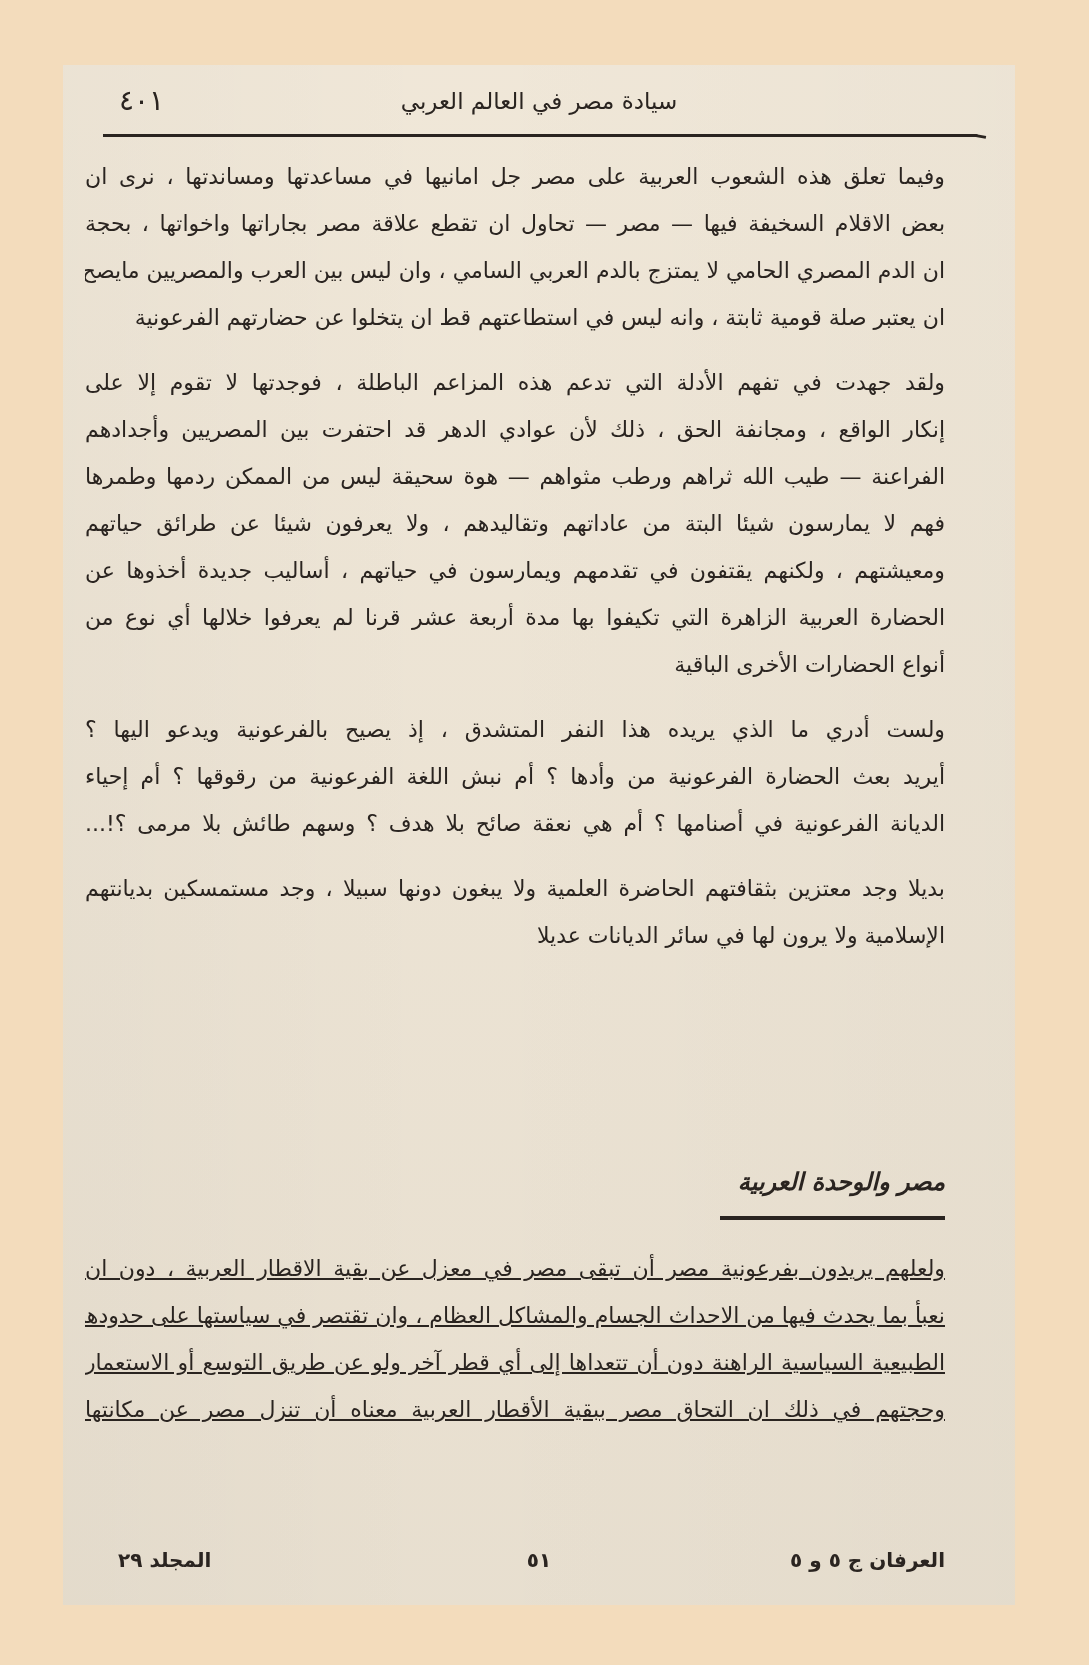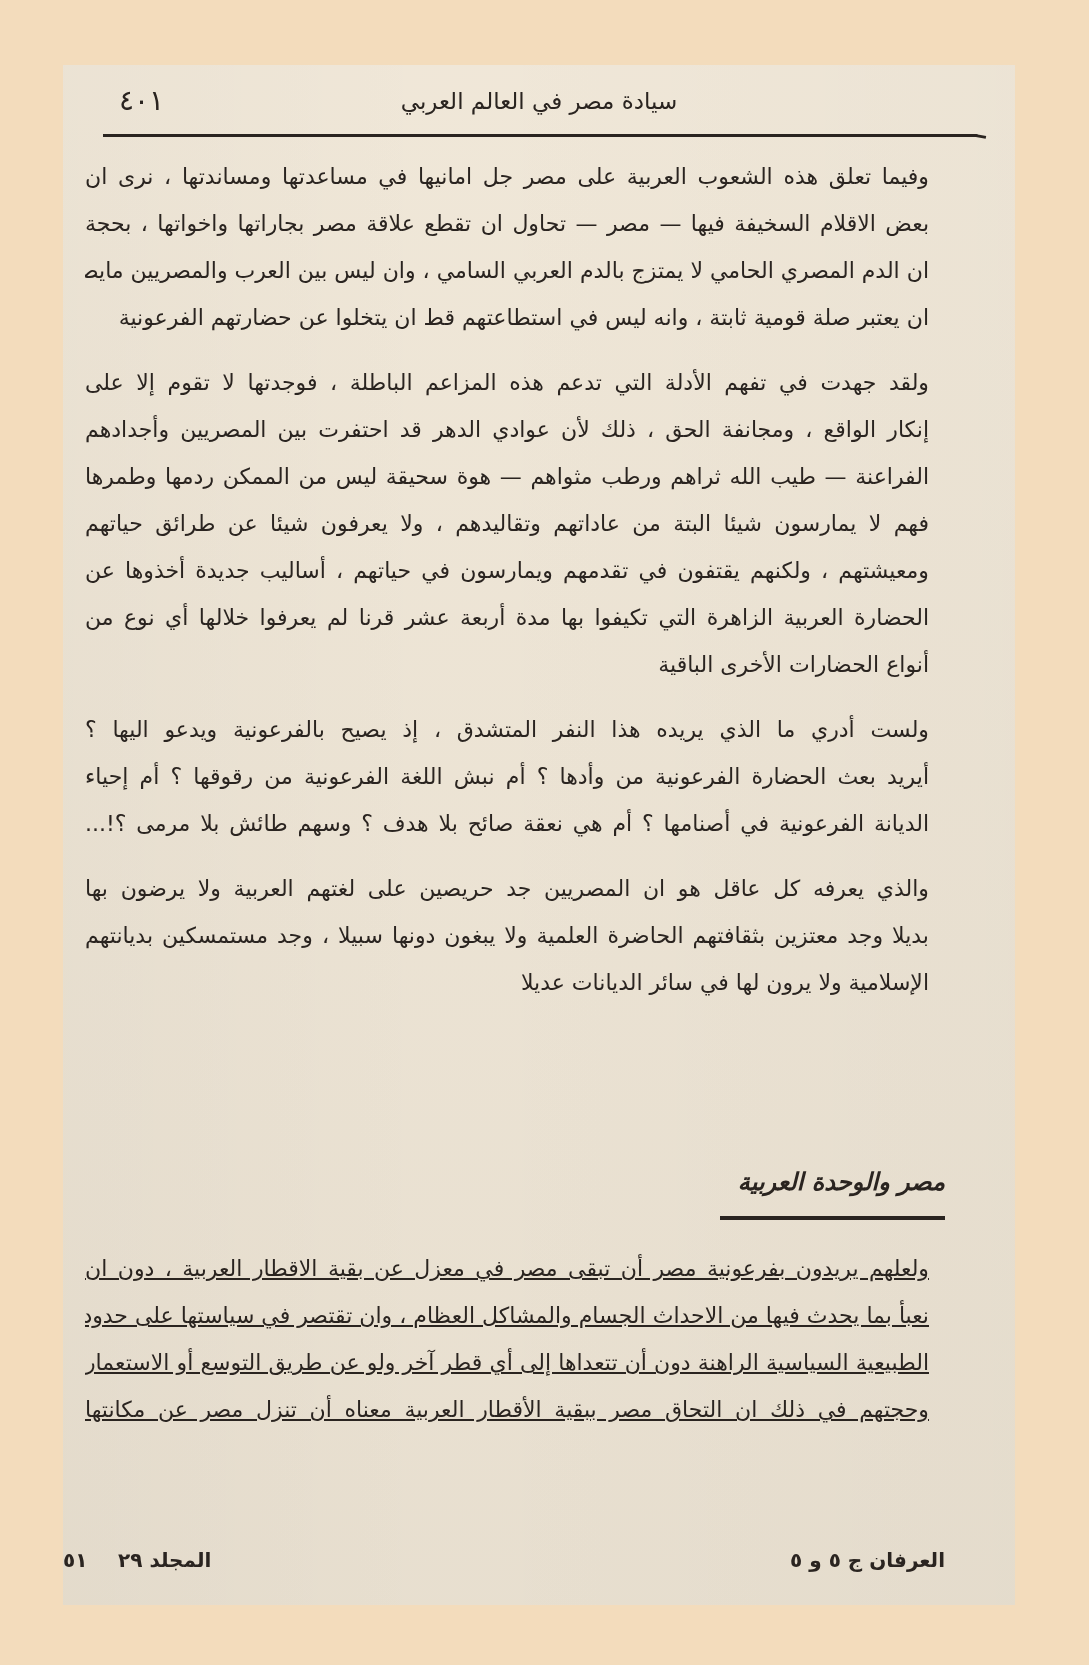--- a/index.html
+++ b/index.html
@@ -75,21 +75,21 @@
       right: 70px;
       left: 22px;
       top: 88px;
       direction: rtl;
       text-align: justify;
       text-align-last: right;
       font-size: 22px;
       line-height: 47px;
     }
     .para {
-      margin: 0 16px 18px 0;
+      margin: 0 0 18px 0;
       text-indent: 0;
     }
     .para .line {
       display: block;
       text-align: justify;
       text-align-last: justify;
       white-space: nowrap;
       overflow: hidden;
     }
     .para .line.last {
@@ -139,21 +139,21 @@
     }
     .footer-journal {
       position: absolute;
       right: 70px;
       top: 0;
     }
     .footer-page {
       position: absolute;
       left: 0;
       right: 0;
-      text-align: left;
+      text-align: center;
       top: 0;
     }
     .footer-volume {
       position: absolute;
       left: 55px;
       top: 0;
       text-align: center;
     }
   </style>
 </head>
@@ -182,21 +182,20 @@
       <span class="line">ومعيشتهم ، ولكنهم يقتفون في تقدمهم ويمارسون في حياتهم ، أساليب جديدة أخذوها عن</span>
       <span class="line">الحضارة العربية الزاهرة التي تكيفوا بها مدة أربعة عشر قرنا لم يعرفوا خلالها أي نوع من</span>
       <span class="line last">أنواع الحضارات الأخرى الباقية</span>
     </div>
     <div class="para">
       <span class="line">ولست أدري ما الذي يريده هذا النفر المتشدق ، إذ يصيح بالفرعونية ويدعو اليها ؟</span>
       <span class="line">أيريد بعث الحضارة الفرعونية من وأدها ؟ أم نبش اللغة الفرعونية من رقوقها ؟ أم إحياء</span>
       <span class="line">الديانة الفرعونية في أصنامها ؟ أم هي نعقة صائح بلا هدف ؟ وسهم طائش بلا مرمى ؟!...</span>
     </div>
     <div class="para">
-      <span class="line">والذي يعرفه كل عاقل هو ان المصريين جد حريصين على لغتهم العربية ولا يرضون بها</span>
       <span class="line">بديلا وجد معتزين بثقافتهم الحاضرة العلمية ولا يبغون دونها سبيلا ، وجد مستمسكين بديانتهم</span>
       <span class="line last">الإسلامية ولا يرون لها في سائر الديانات عديلا</span>
     </div>
   </div>
 
   <div class="section-heading-wrap">
     <div class="section-heading">مصر والوحدة العربية</div>
     <div class="section-rule"></div>
   </div>
 

